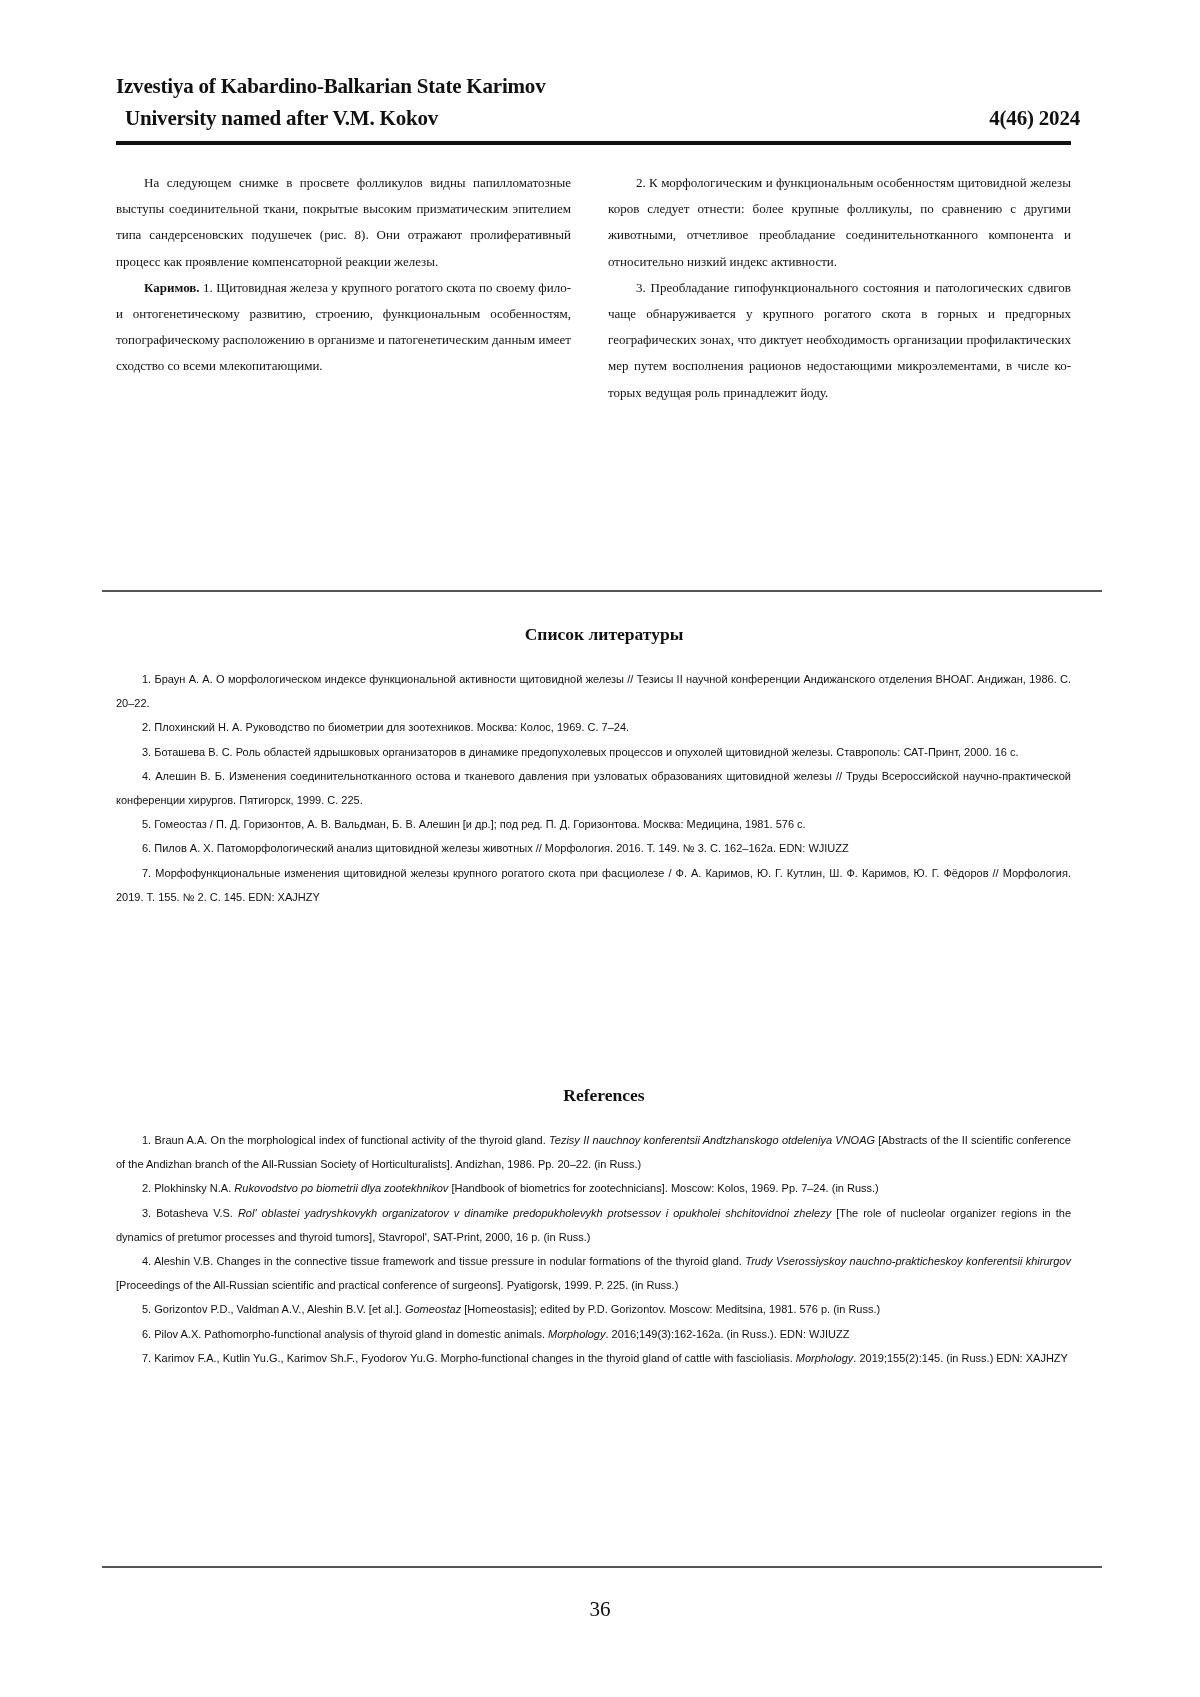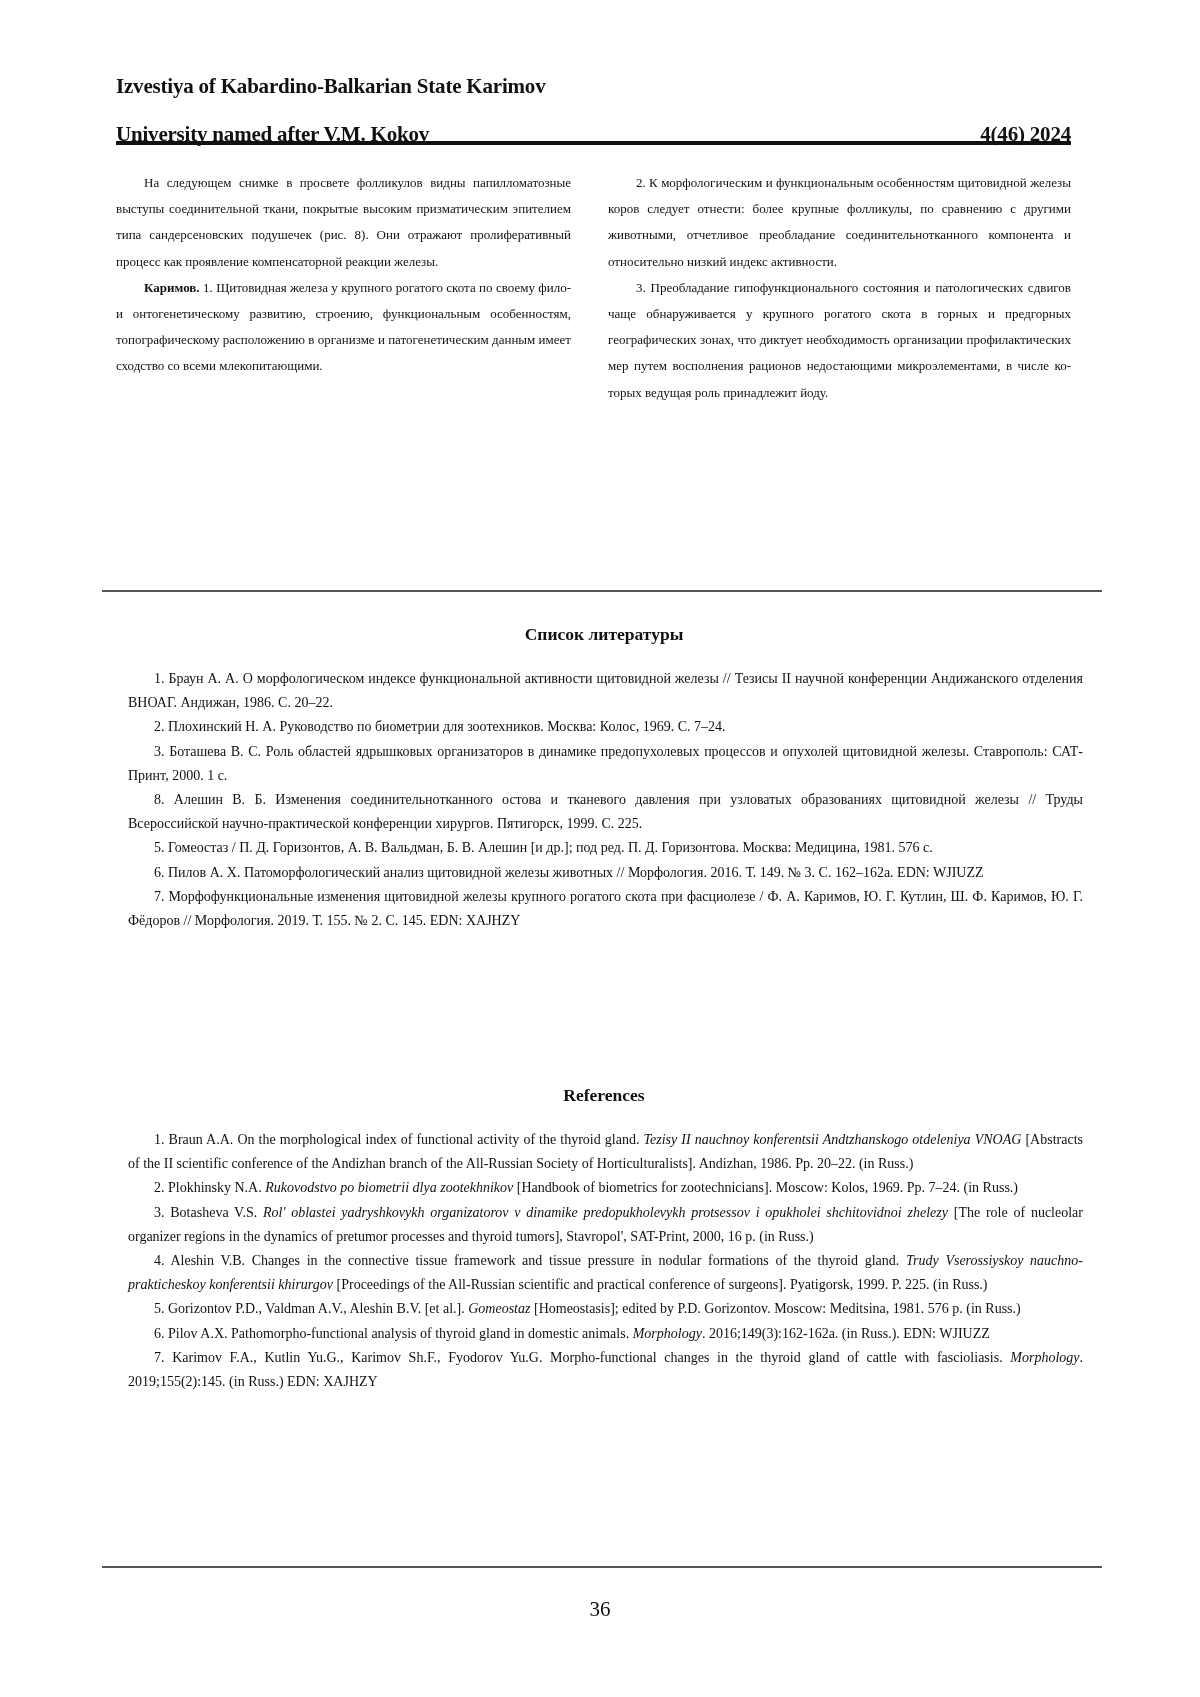--- a/index.html
+++ b/index.html
@@ -1,38 +1,38 @@
 <!DOCTYPE html>
 <html><head>
 <meta charset="utf-8">
 <style>
   html, body { margin: 0; padding: 0; background: #ffffff; }
   body { width: 1200px; height: 1697px; position: relative; overflow: hidden; color: #111; }
   .page { position: absolute; left: 0; top: 0; width: 1200px; height: 1697px; }
 
   .hdr { position: absolute; left: 116px; width: 955px; font-family: "Liberation Serif", serif; font-weight: bold; font-size: 21px; letter-spacing: -0.2px; }
   .hdr-line1 { top: 74px; }
-  .hdr-line2 { top: 122px; display: flex; justify-content: space-between; }
+  .hdr-line2 { top: 106px; display: flex; justify-content: space-between; margin-left: 9px; }
   .hdr-rule { position: absolute; left: 116px; top: 141px; width: 955px; height: 4px; background: #111; }
 
   .col { position: absolute; top: 170px; font-family: "Liberation Serif", serif; font-size: 13px; line-height: 26.2px; text-align: justify; hyphens: manual; }
   .col-left { left: 116px; width: 455px; }
   .col-right { left: 608px; width: 463px; }
   .col p { margin: 0; text-indent: 28px; }
   .col b { font-weight: bold; }
 
   .rule { position: absolute; left: 102px; width: 1000px; height: 2px; background: #555; }
   .rule-mid { top: 590px; }
   .rule-bottom { top: 1566px; }
 
   .sec-title { position: absolute; left: 4px; width: 1200px; text-align: center; font-family: "Liberation Serif", serif; font-weight: bold; font-size: 17.5px; }
   .sec-title-ru { top: 624px; }
   .sec-title-en { top: 1085px; }
 
-  .refs { position: absolute; left: 128px; width: 955px; font-family: Liberation Serif, serif; font-size: 14px; line-height: 24.2px; text-align: justify; }
+  .refs { position: absolute; left: 116px; width: 955px; font-family: Liberation Sans, sans-serif; font-size: 11px; line-height: 24.2px; text-align: justify; }
   .refs-ru { top: 667px; }
   .refs-en { top: 1128px; }
   .refs .ref { margin: 0; text-indent: 26px; }
   .refs i { font-style: italic; }
 
   .page-num { position: absolute; left: 0; top: 1597px; width: 1200px; text-align: center; font-family: "Liberation Serif", serif; font-size: 21px; }
 </style>
 </head>
 <body>
 
@@ -54,22 +54,22 @@
     <p>2. К морфологическим и функциональным особенностям щитовидной железы коров следует отнести: более крупные фолликулы, по сравнению с другими животными, отчет­ливое преобладание соединительнотканного компонента и относительно низкий индекс активности.</p>
     <p>3. Преобладание гипофункционального со­стояния и патологических сдвигов чаще обна­руживается у крупного рогатого скота в гор­ных и предгорных географических зонах, что диктует необходимость организации профи­лактических мер путем восполнения рационов недостающими микроэлементами, в числе ко­торых ведущая роль принадлежит йоду.</p>
   </div>
 
   <div class="rule rule-mid"></div>
 
   <div class="sec-title sec-title-ru">Список литературы</div>
   <div class="refs refs-ru">
     <p class="ref">1.  Браун А. А. О морфологическом индексе функциональной активности щитовидной железы // Те­зисы II научной конференции Андижанского отделения ВНОАГ. Андижан, 1986. С. 20–22.</p>
     <p class="ref">2.  Плохинский Н. А. Руководство по биометрии для зоотехников. Москва: Колос, 1969. С. 7–24.</p>
-    <p class="ref">3.  Боташева В. С. Роль областей ядрышковых организаторов в динамике предопухолевых процес­сов и опухолей щитовидной железы. Ставрополь: САТ-Принт, 2000. 1 с.</p>
-    <p class="ref">8.  Алешин В. Б. Изменения соединительнотканного остова и тканевого давления при узловатых об­разованиях щитовидной железы // Труды Всероссийской научно-практической конференции хирургов. Пятигорск, 1999. С. 225.</p>
+    <p class="ref">3.  Боташева В. С. Роль областей ядрышковых организаторов в динамике предопухолевых процес­сов и опухолей щитовидной железы. Ставрополь: САТ-Принт, 2000. 16 с.</p>
+    <p class="ref">4.  Алешин В. Б. Изменения соединительнотканного остова и тканевого давления при узловатых об­разованиях щитовидной железы // Труды Всероссийской научно-практической конференции хирургов. Пятигорск, 1999. С. 225.</p>
     <p class="ref">5.  Гомеостаз / П. Д. Горизонтов, А. В. Вальдман, Б. В. Алешин [и др.]; под ред. П. Д. Горизонтова. Москва: Медицина, 1981. 576 с.</p>
     <p class="ref">6.  Пилов А. Х. Патоморфологический анализ щитовидной железы животных // Морфология. 2016. Т. 149. № 3. С. 162–162а. EDN: WJIUZZ</p>
     <p class="ref">7.  Морфофункциональные изменения щитовидной железы крупного рогатого скота при фасциолезе / Ф. А. Каримов, Ю. Г. Кутлин, Ш. Ф. Каримов, Ю. Г. Фёдоров // Морфология. 2019. Т. 155. № 2. С. 145. EDN: XAJHZY</p>
   </div>
 
   <div class="sec-title sec-title-en">References</div>
   <div class="refs refs-en">
     <p class="ref"><span>1.  Braun A.A. On the morphological index of functional activity of the thyroid gland. </span><i>Tezisy II nauchnoy konferentsii Andtzhanskogo otdeleniya VNOAG</i><span> [Abstracts of the II scientific conference of the Andizhan branch of the All-Russian Society of Horticulturalists]. Andizhan, 1986. Pp. 20–22. (in Russ.)</span></p>
     <p class="ref"><span>2.  Plokhinsky N.A. </span><i>Rukovodstvo po biometrii dlya zootekhnikov</i><span> [Handbook of biometrics for zootechnicians]. Moscow: Kolos, 1969. Pp. 7–24. (in Russ.)</span></p>
     <p class="ref"><span>3.  Botasheva V.S. </span><i>Rol' oblastei yadryshkovykh organizatorov v dinamike predopukholevykh protsessov i opukholei shchitovidnoi zhelezy</i><span> [The role of nucleolar organizer regions in the dynamics of pretumor processes and thyroid tumors], Stavropol', SAT-Print, 2000, 16 p. (in Russ.)</span></p>

